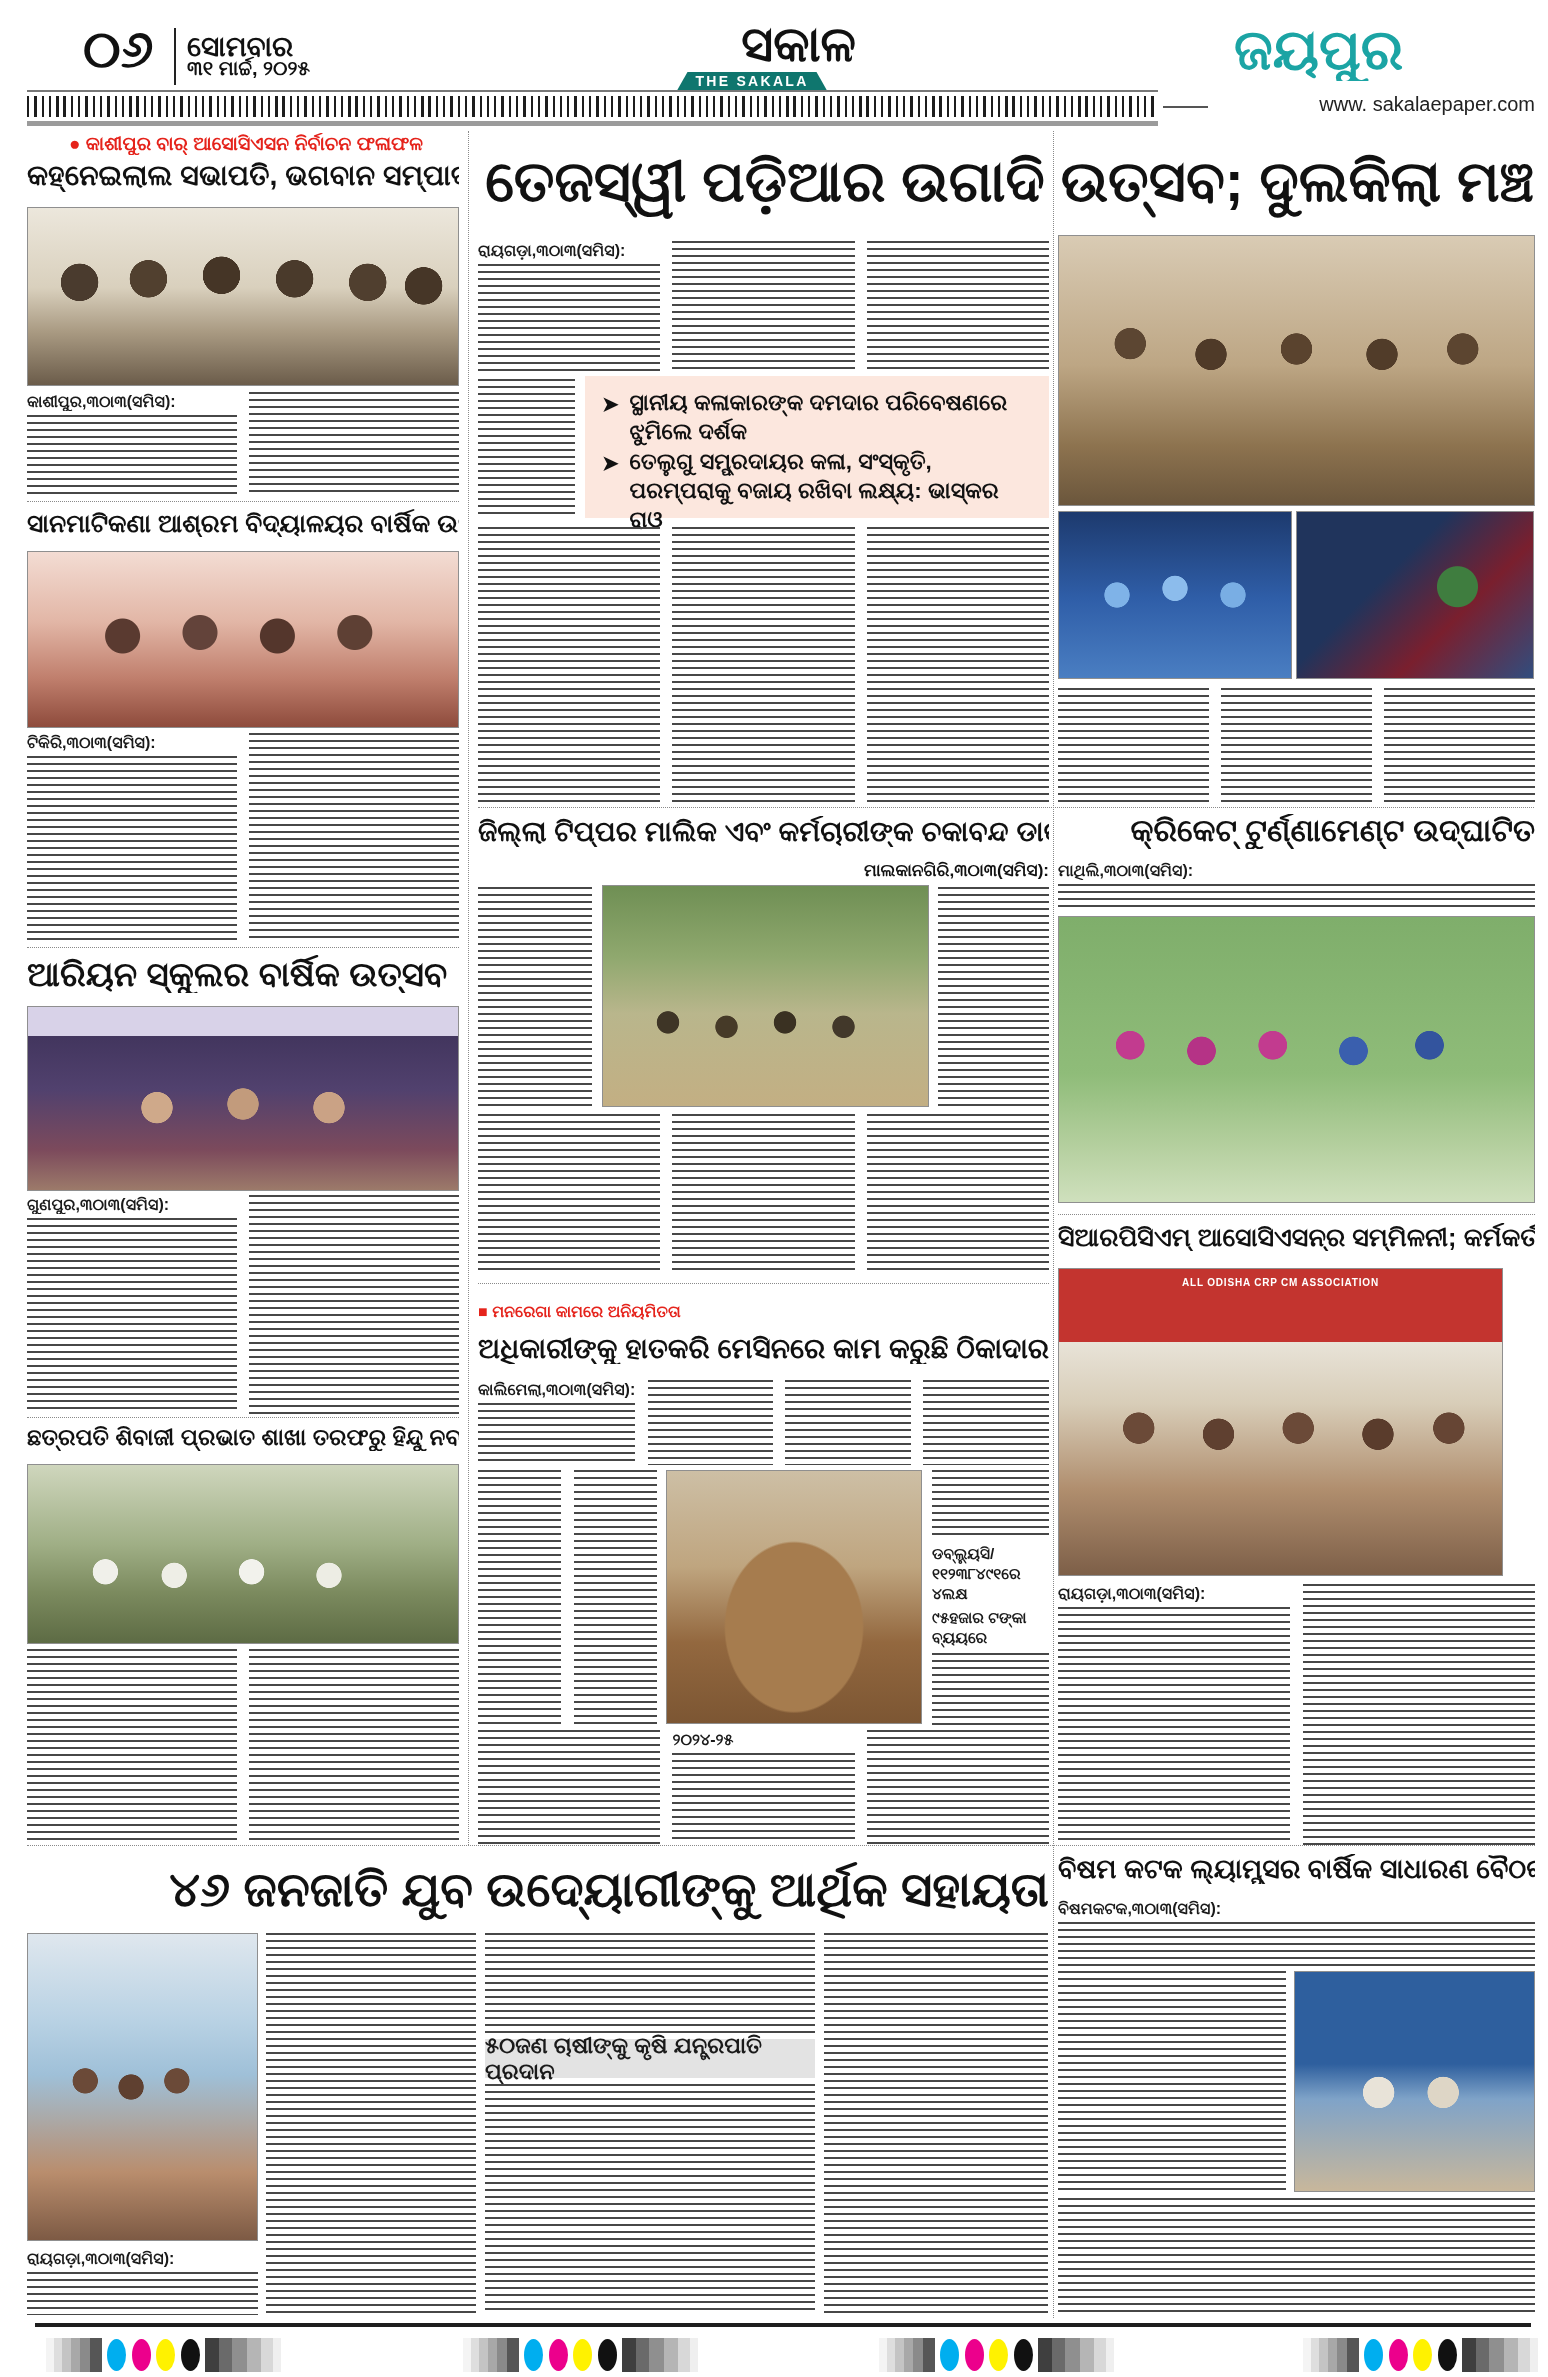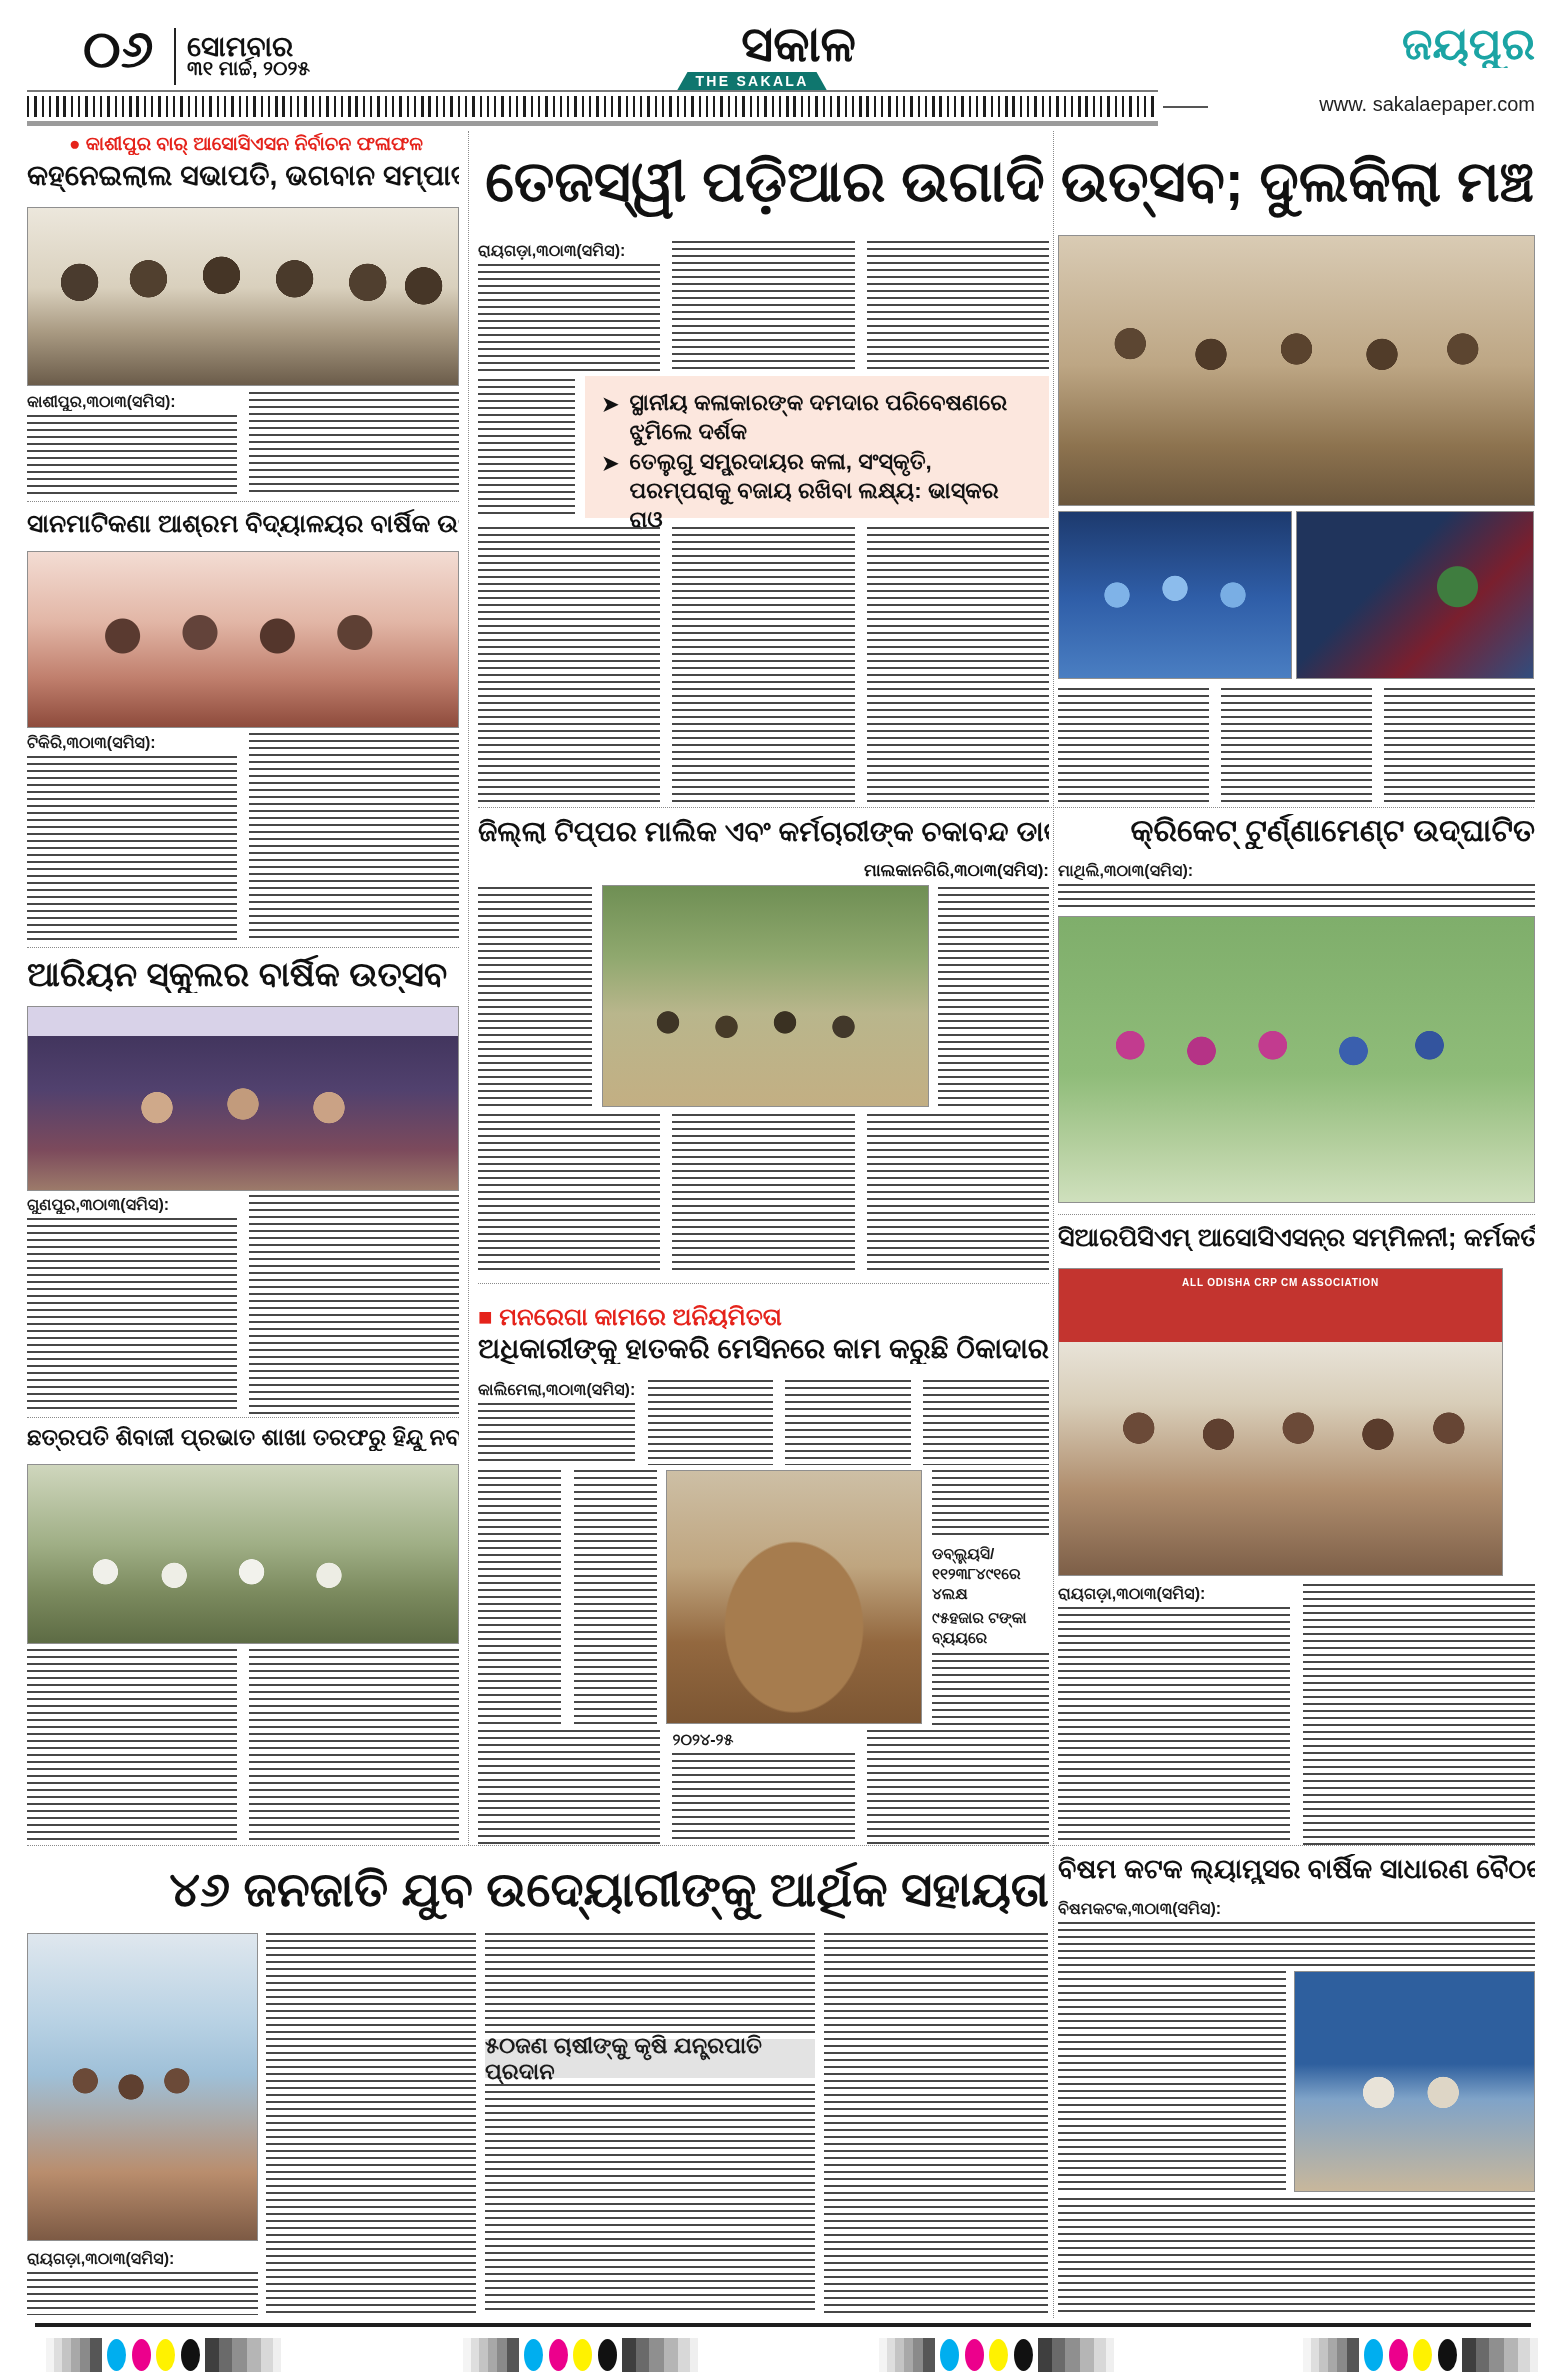--- a/index.html
+++ b/index.html
@@ -42,21 +42,21 @@
 <div id="page">
 
   <div class="abs hl" style="left:83px;top:20px;font-size:52px;">୦୬</div>
   <div class="abs" style="left:174px;top:28px;width:1.5px;height:57px;background:#222;"></div>
   <div class="abs hl" style="left:187px;top:31px;font-size:28px;">ସୋମବାର</div>
   <div class="abs hl" style="left:187px;top:57px;font-size:20px;">୩୧ ମାର୍ଚ୍ଚ, ୨୦୨୫</div>
 
   <div class="abs hl center nowrap" style="left:640px;top:17px;width:216px;font-size:49px;font-weight:900;">ସକାଳ</div>
   <div class="abs ribbon" style="left:677px;top:72px;width:150px;height:18.5px;">THE SAKALA</div>
 
-  <div class="abs hl teal nowrap" style="left:1234px;top:18.5px;width:301px;font-size:44px;font-weight:900;text-align:right;">ଜୟପୁର</div>
+  <div class="abs hl teal nowrap" style="left:1234px;top:18.5px;width:301px;font-size:56px;font-weight:900;">ଜୟପୁର</div>
 
   <div class="abs" style="left:27px;top:90px;width:1131px;height:1.5px;background:#777;"></div>
   <div class="abs barcode" style="left:27px;top:96px;width:1131px;height:21px;"></div>
   <div class="abs" style="left:27px;top:121px;width:1131px;height:4.6px;background:#9b9b9b;"></div>
   <div class="abs" style="left:1163px;top:106px;width:45px;height:1.5px;background:#555;"></div>
   <div class="abs nowrap" style="left:1211px;top:93px;width:324px;font-size:20px;text-align:right;color:#222;">www. sakalaepaper.com</div>
 
   <div class="abs vsep" style="left:468px;top:131px;height:1714px;"></div>
   <div class="abs vsep" style="left:1053px;top:131px;height:2187px;"></div>
 
@@ -220,21 +220,21 @@
   </div>
   <div class="abs cols" style="left:1058px;top:1584px;width:477px;height:261px;">
     <div class="c bb">
       <span class="dl">ରାୟଗଡ଼ା,୩୦ା୩(ସମିସ):</span>
       <div class="tx"></div>
     </div>
     <div class="c tx"></div>
   </div>
 
   <div class="abs hsep" style="left:478px;top:1283px;width:571px;"></div>
-  <div class="abs nowrap" style="left:478px;top:1303px;width:571px;font-size:24px;font-weight:bold;">
+  <div class="abs nowrap" style="left:478px;top:1303px;width:571px;font-size:16px;font-weight:bold;">
     <span class="red">■</span>
     <span class="red">ମନରେଗା କାମରେ ଅନିୟମିତତା</span>
   </div>
   <div class="abs hl center nowrap" style="left:478px;top:1333px;width:571px;font-size:28px;">ଅଧିକାରୀଙ୍କୁ ହାତକରି ମେସିନରେ କାମ କରୁଛି ଠିକାଦାର</div>
   <div class="abs cols" style="left:478px;top:1380px;width:571px;height:85px;">
     <div class="c bb">
       <span class="dl">କାଲିମେଲା,୩୦ା୩(ସମିସ):</span>
       <div class="tx"></div>
     </div>
     <div class="c tx"></div>

